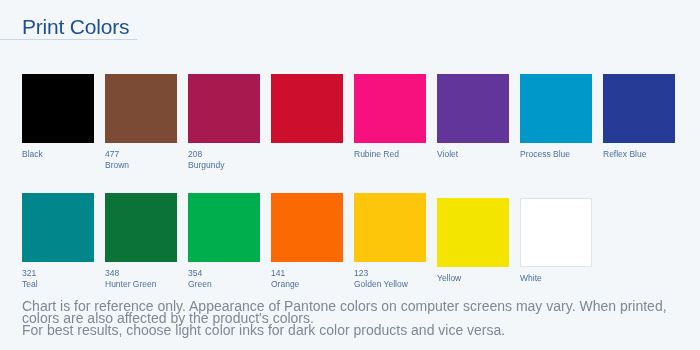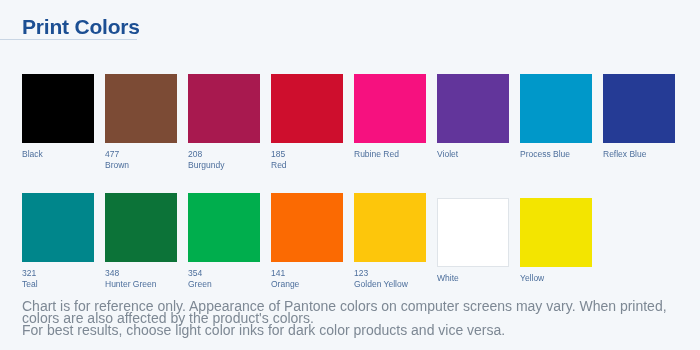--- a/index.html
+++ b/index.html
@@ -26,21 +26,21 @@
     left: 0;
     top: 14px;
     width: 700px;
     height: 30px;
   }
   .page-title {
     position: absolute;
     left: 22px;
     top: 0;
     font-size: 21px;
-    font-weight: bold;
+    font-weight: normal;
     color: #1c4f93;
     letter-spacing: -0.2px;
     line-height: 26px;
     white-space: nowrap;
   }
   .title-rule {
     position: absolute;
     left: 0;
     top: 39px;
     width: 137px;
@@ -130,24 +130,20 @@
         </div>
         <div class="cell">
           <div class="swatch" style="background: rgb(168, 25, 79);"></div>
           <div class="cell-labels">
             <span class="cell-code">208</span>
             <span class="cell-name">Burgundy</span>
           </div>
         </div>
         <div class="cell">
           <div class="swatch" style="background: rgb(206, 14, 45);"></div>
-          <div class="cell-labels">
-            <span class="cell-code">185</span>
-            <span class="cell-name">Red</span>
-          </div>
         </div>
         <div class="cell">
           <div class="swatch" style="background: rgb(246, 17, 127);"></div>
           <div class="cell-labels">
             <span class="cell-name">Rubine Red</span>
           </div>
         </div>
         <div class="cell">
           <div class="swatch" style="background: rgb(98, 53, 155);"></div>
           <div class="cell-labels">
@@ -197,29 +193,29 @@
           </div>
         </div>
         <div class="cell">
           <div class="swatch" style="background: rgb(253, 198, 11);"></div>
           <div class="cell-labels">
             <span class="cell-code">123</span>
             <span class="cell-name">Golden Yellow</span>
           </div>
         </div>
         <div class="cell">
+          <div class="swatch" style="background: rgb(243, 229, 0);"></div>
+          <div class="cell-labels">
+            <span class="cell-name">Yellow</span>
+          </div>
+        </div>
+        <div class="cell">
           <div class="swatch bordered" style="background: rgb(255, 255, 255);"></div>
           <div class="cell-labels">
             <span class="cell-name">White</span>
-          </div>
-        </div>
-        <div class="cell">
-          <div class="swatch" style="background: rgb(243, 229, 0);"></div>
-          <div class="cell-labels">
-            <span class="cell-name">Yellow</span>
           </div>
         </div>
       </div>
     </div>
 
   <div class="footnote">
     <span>Chart is for reference only. Appearance of Pantone colors on computer screens may vary. When printed, colors are also affected by the product's colors.</span>
     <span>For best results, choose light color inks for dark color products and vice versa.</span>
   </div>
 

